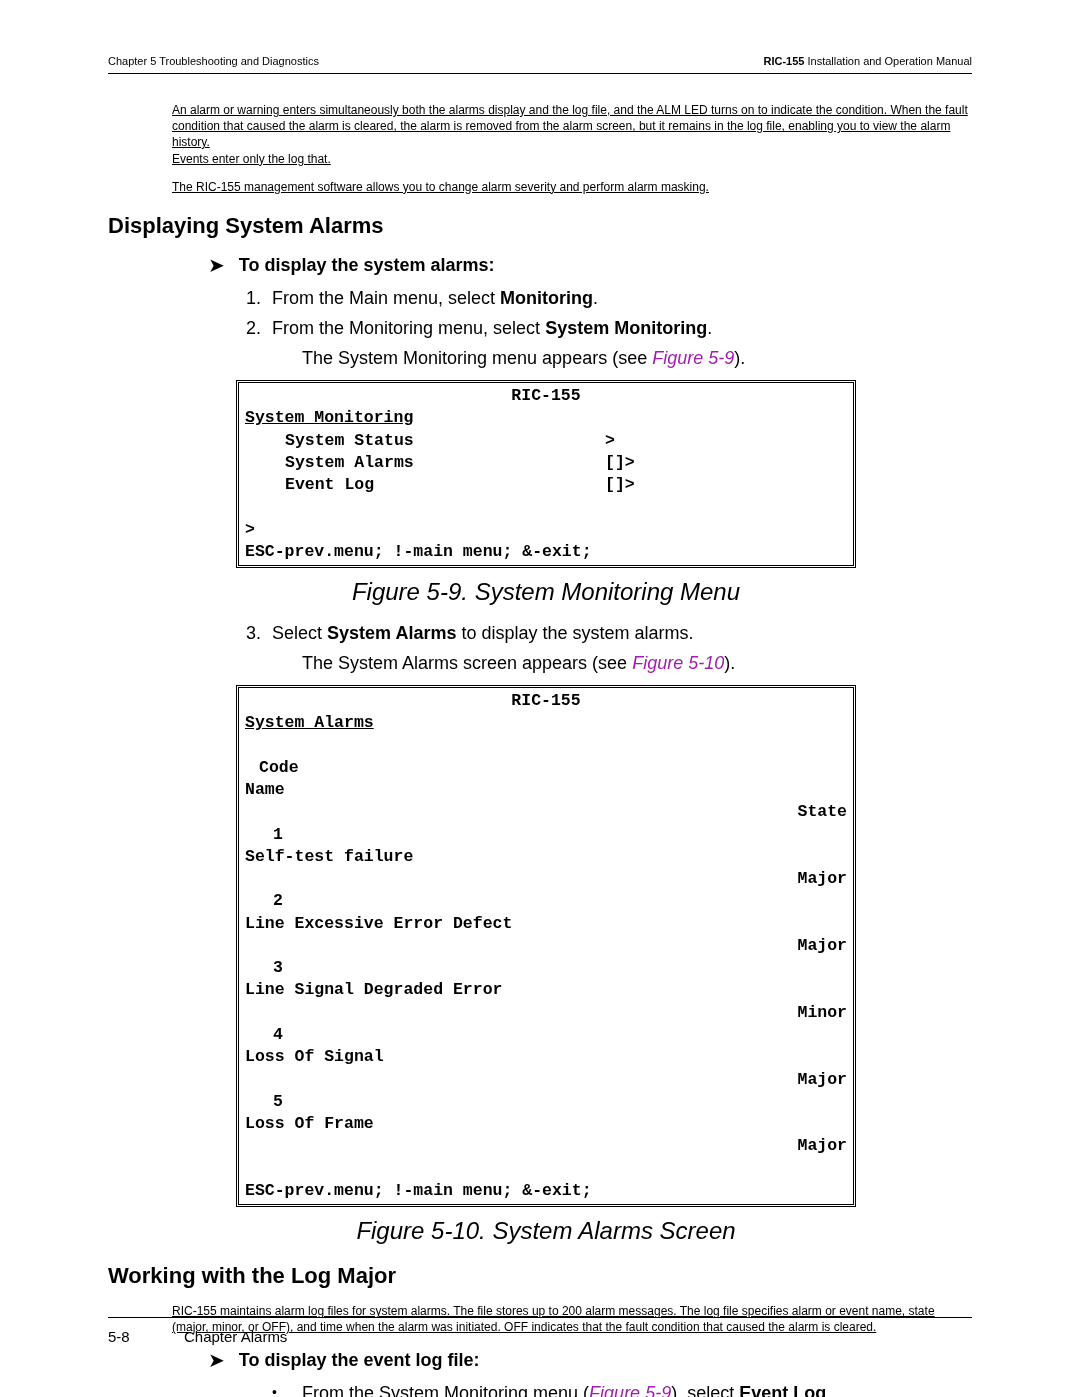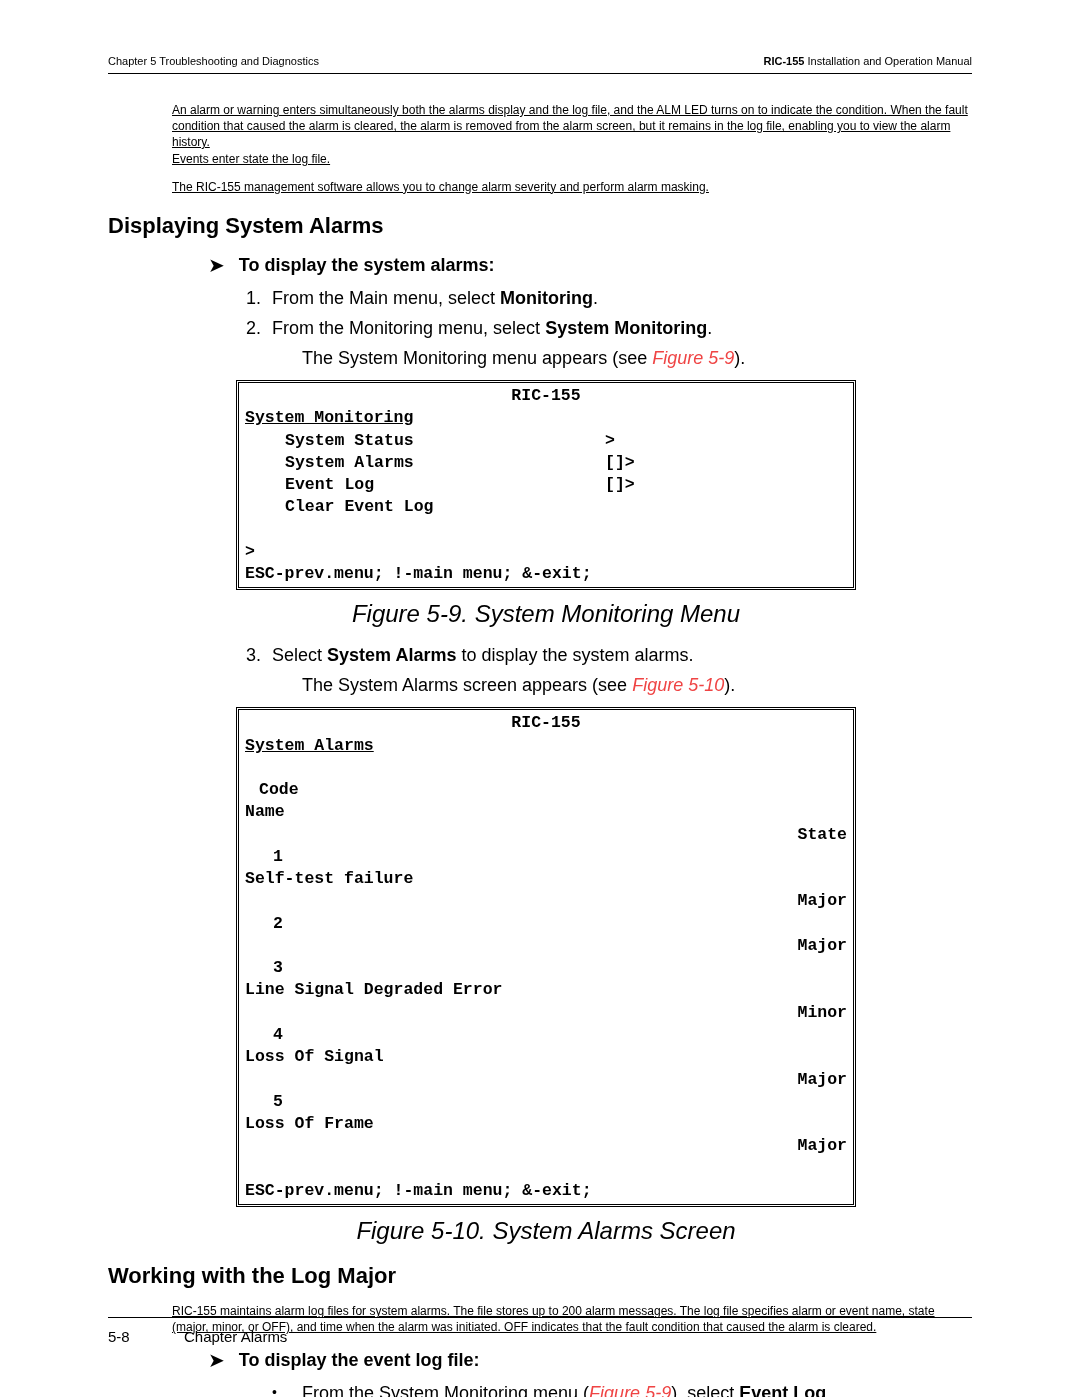--- a/index.html
+++ b/index.html
@@ -76,21 +76,21 @@
     line-height: 1.5;
     margin-bottom: 8px;
   }
   .bullet {
     width: 30px;
     flex-shrink: 0;
     font-size: 14px;
     line-height: 1.8;
   }
   .ul-body { flex: 1; }
-  .figure-link { color: #ef4444; font-style: italic; }
+  .figure-link { color: #a21caf; font-style: italic; }
   .figure-caption {
     text-align: center;
     font-style: italic;
     font-size: 24px;
     margin: 10px 0 14px 128px;
     width: 620px;
   }
   .codebox {
     border: 3px double #000;
     margin-left: 128px;
@@ -133,21 +133,21 @@
 
 <div class="header">
   <div class="header-left">Chapter 5  Troubleshooting and Diagnostics</div>
   <div class="header-right">
     <b>RIC-155</b><span> Installation and Operation Manual</span>
   </div>
 </div>
 
 <div class="body-text">
   <span>An alarm or warning enters simultaneously both the alarms display and the log file, and the ALM LED turns on to indicate the condition. When the fault condition that caused the alarm is cleared, the alarm is removed from the alarm screen, but it remains in the log file, enabling you to view the alarm history.</span><br>
-  <span>Events enter state the log file.</span>
+  <span>Events enter only the log that.</span>
 </div>
 <div class="body-text">The RIC-155 management software allows you to change alarm severity and perform alarm masking.</div>
 
 <div class="h2">Displaying System Alarms</div>
 
 <div class="arrow-line">
   <span class="arrow-glyph">➤</span>
   <span class="arrow-text">To display the system alarms:</span>
 </div>
 
@@ -177,21 +177,20 @@
   </div>
   <div class="code-row">
     <span class="code-col1">System Alarms</span>
     <span class="code-col2">[]&gt;</span>
   </div>
   <div class="code-row">
     <span class="code-col1">Event Log</span>
     <span class="code-col2">[]&gt;</span>
   </div>
   <div class="code-row">
-    <span class="code-col1">Clear Event Log</span>
     <span class="code-col2"></span>
   </div>
   <div>&nbsp;</div>
   <div>&gt;</div>
   <div>ESC-prev.menu; !-main menu; &amp;-exit;</div>
 </div>
 
 <div class="figure-caption">Figure 5-9.  System Monitoring Menu</div>
 
 <div class="ol-item">
@@ -213,20 +212,21 @@
     <span class="c-name">Name</span>
     <span class="c-state">State</span>
   </div>
   <div class="code-tbl">
     <span class="c-code" style="padding-left:28px">1</span>
     <span class="c-name">Self-test failure</span>
     <span class="c-state">Major</span>
   </div>
   <div class="code-tbl">
     <span class="c-code" style="padding-left:28px">2</span>
+    <span class="c-name">Line Excessive Error Defect</span>
     <span class="c-state">Major</span>
   </div>
   <div class="code-tbl">
     <span class="c-code" style="padding-left:28px">3</span>
     <span class="c-name">Line Signal Degraded Error</span>
     <span class="c-state">Minor</span>
   </div>
   <div class="code-tbl">
     <span class="c-code" style="padding-left:28px">4</span>
     <span class="c-name">Loss Of Signal</span>

